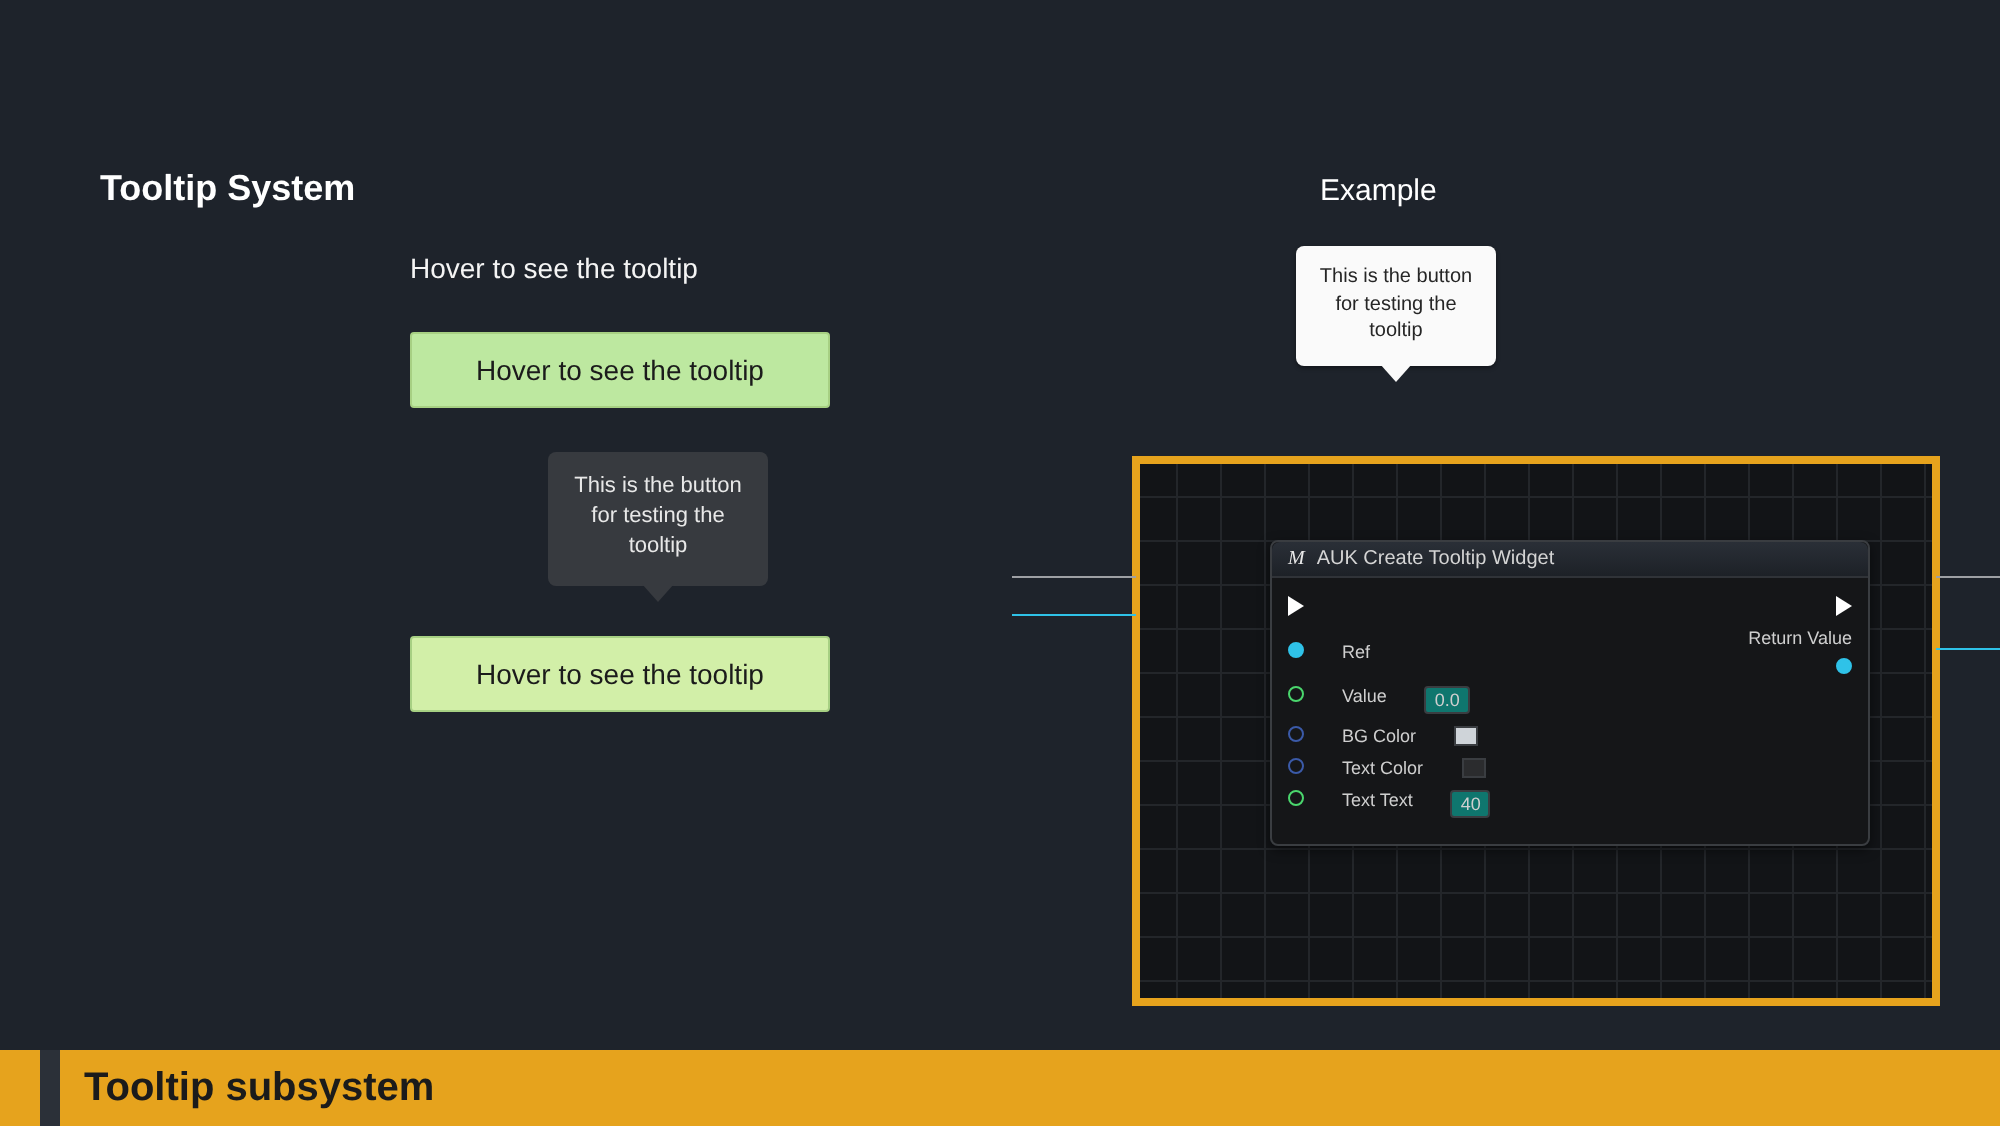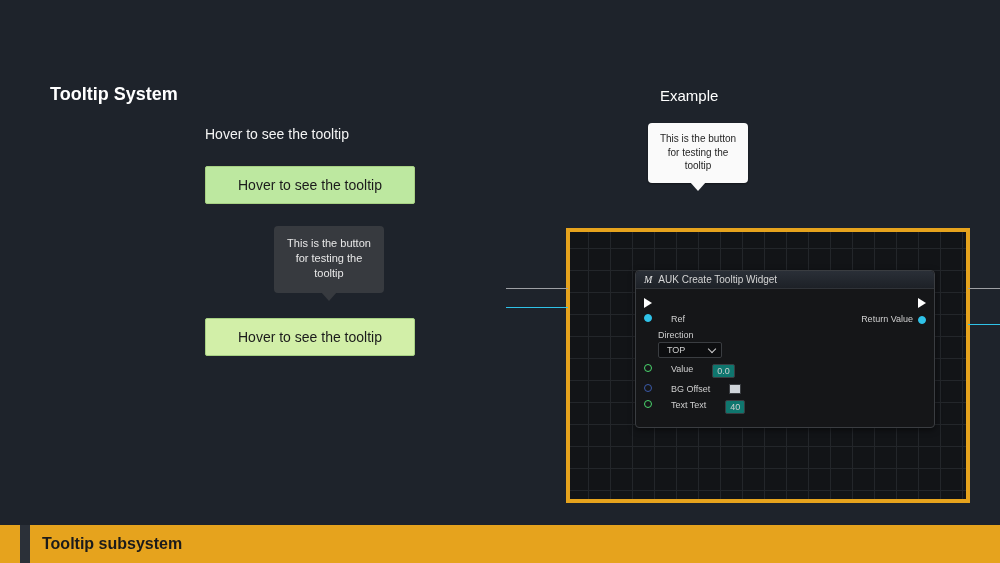--- a/index.html
+++ b/index.html
@@ -27,21 +27,21 @@
   .bp-panel { position: absolute; left: 566px; top: 228px; width: 404px; height: 275px; border: 4px solid #e6a31d; background: #121417;
     background-image: linear-gradient(#23262a 1px, transparent 1px), linear-gradient(90deg, #23262a 1px, transparent 1px);
     background-size: 22px 22px; background-position: -4px -6px; }
 
   .bp-node { position: absolute; left: 65px; top: 38px; width: 300px; background: #151618; border: 1px solid #3a3d41; border-radius: 4px; box-shadow: 0 2px 6px rgba(0,0,0,.5); font-size: 10px; color: #c8c8c8; }
   .bp-node-header { display: flex; align-items: center; gap: 6px; padding: 3px 8px; background: linear-gradient(#2a2f37,#1d2127); border-radius: 4px 4px 0 0; border-bottom: 1px solid #303338; font-size: 10px; color: #d4d4d4; }
   .bp-mono { font-family: "Times New Roman", serif; font-style: italic; color: #e8e8e8; }
   .bp-body { padding: 6px 8px 10px; position: relative; }
   .bp-row { display: flex; align-items: center; justify-content: space-between; padding: 3px 0; min-height: 16px; }
   .lp { display: flex; align-items: flex-start; gap: 19px; }
-  .rp { display: flex; align-items: flex-end; gap: 5px; }
+  .rp { display: flex; align-items: flex-end; gap: 5px; flex-direction: column; }
   .exec-arrow { width: 0; height: 0; border-left: 8px solid #fff; border-top: 5px solid transparent; border-bottom: 5px solid transparent; }
   .pin { width: 8px; height: 8px; border-radius: 50%; border: 1px solid currentColor; }
   .pin.filled { background: currentColor; }
   .c-cyan { color: #2fc2e8; }
   .c-deepblue { color: #3b5aa8; }
   .c-green { color: #4ad66d; }
   .pin-label { font-size: 9px; color: #cfcfcf; }
   .wire-l { position: absolute; left: -64px; width: 62px; height: 1px; background: #9ea0a4; }
   .wire-l.exec { top: 56px; }
   .wire-l.cyan { top: 75px; background: #2fc2e8; }
@@ -53,21 +53,21 @@
   .mini-select .chev { width: 6px; height: 6px; border-right: 1px solid #cfcfcf; border-bottom: 1px solid #cfcfcf; transform: rotate(45deg); margin-top: -3px; }
 
   .mini-num { background: #0f766e; border: 1px solid #3a3d41; border-radius: 2px; padding: 1px 4px; font-size: 9px; color: #cfcfcf; min-width: 18px; text-align: center; }
   .swatch { width: 12px; height: 10px; border: 1px solid #3a3d41; }
   .swatch.light { background: #cfd4d9; }
   .swatch.dark { background: #2b2c2e; }
 
   
   .footer-bar { position: absolute; left: 0; bottom: 0; width: 1000px; height: 38px; background: #e6a31d; display: flex; align-items: center; }
   .footer-accent { width: 10px; height: 38px; background: #2b3038; margin-left: 20px; margin-right: 12px; }
-  .footer-title { font-size: 16px; font-weight: 700; color: #1b1b1b; }
+  .footer-title { font-size: 20px; font-weight: 700; color: #1b1b1b; }
 </style>
 </head>
 <body>
 
 <div class="canvas">
 
   <div class="title">Tooltip System</div>
 
   <div class="line1">Hover to see the tooltip</div>
 
@@ -104,42 +104,40 @@
           <div class="lp">
               <span class="pin filled c-cyan"></span>
               <span class="pin-label">Ref</span>
             </div>
           <div class="rp">
               <span class="pin-label">Return Value</span>
               <span class="pin filled c-cyan"></span>
             </div>
         </div>
         <div class="bp-row">
-          <div class="lp" style="flex-direction:column; align-items:flex-start; gap:2px;">
-            <span class="pin-label" style="margin-left:14px;">Direction</span>
-            <div class="mini-select">
-              <span>TOP</span>
-              <span class="chev"></span>
-            </div>
-          </div>
-          <div class="rp"></div>
-        </div>
-        <div class="bp-row">
           <div class="lp">
               <span class="pin c-green"></span>
               <span class="pin-label">Value</span>
               <span class="mini-num">0.0</span>
             </div>
           <div class="rp"></div>
         </div>
         <div class="bp-row">
           <div class="lp">
               <span class="pin c-deepblue"></span>
-              <span class="pin-label">BG Offset</span>
+              <span class="pin-label">BG Color</span>
               <span class="swatch light"></span>
+            </div>
+          <div class="rp"></div>
+        </div>
+        <div class="bp-row">
+          <div class="lp">
+              <span class="pin c-deepblue"></span>
+              <span class="pin-label">Text Color</span>
+              <span class="swatch dark"></span>
             </div>
           <div class="rp"></div>
         </div>
         <div class="bp-row">
           <div class="lp">
               <span class="pin c-green"></span>
               <span class="pin-label">Text Text</span>
               <span class="mini-num">40</span>
             </div>
           <div class="rp"></div>

